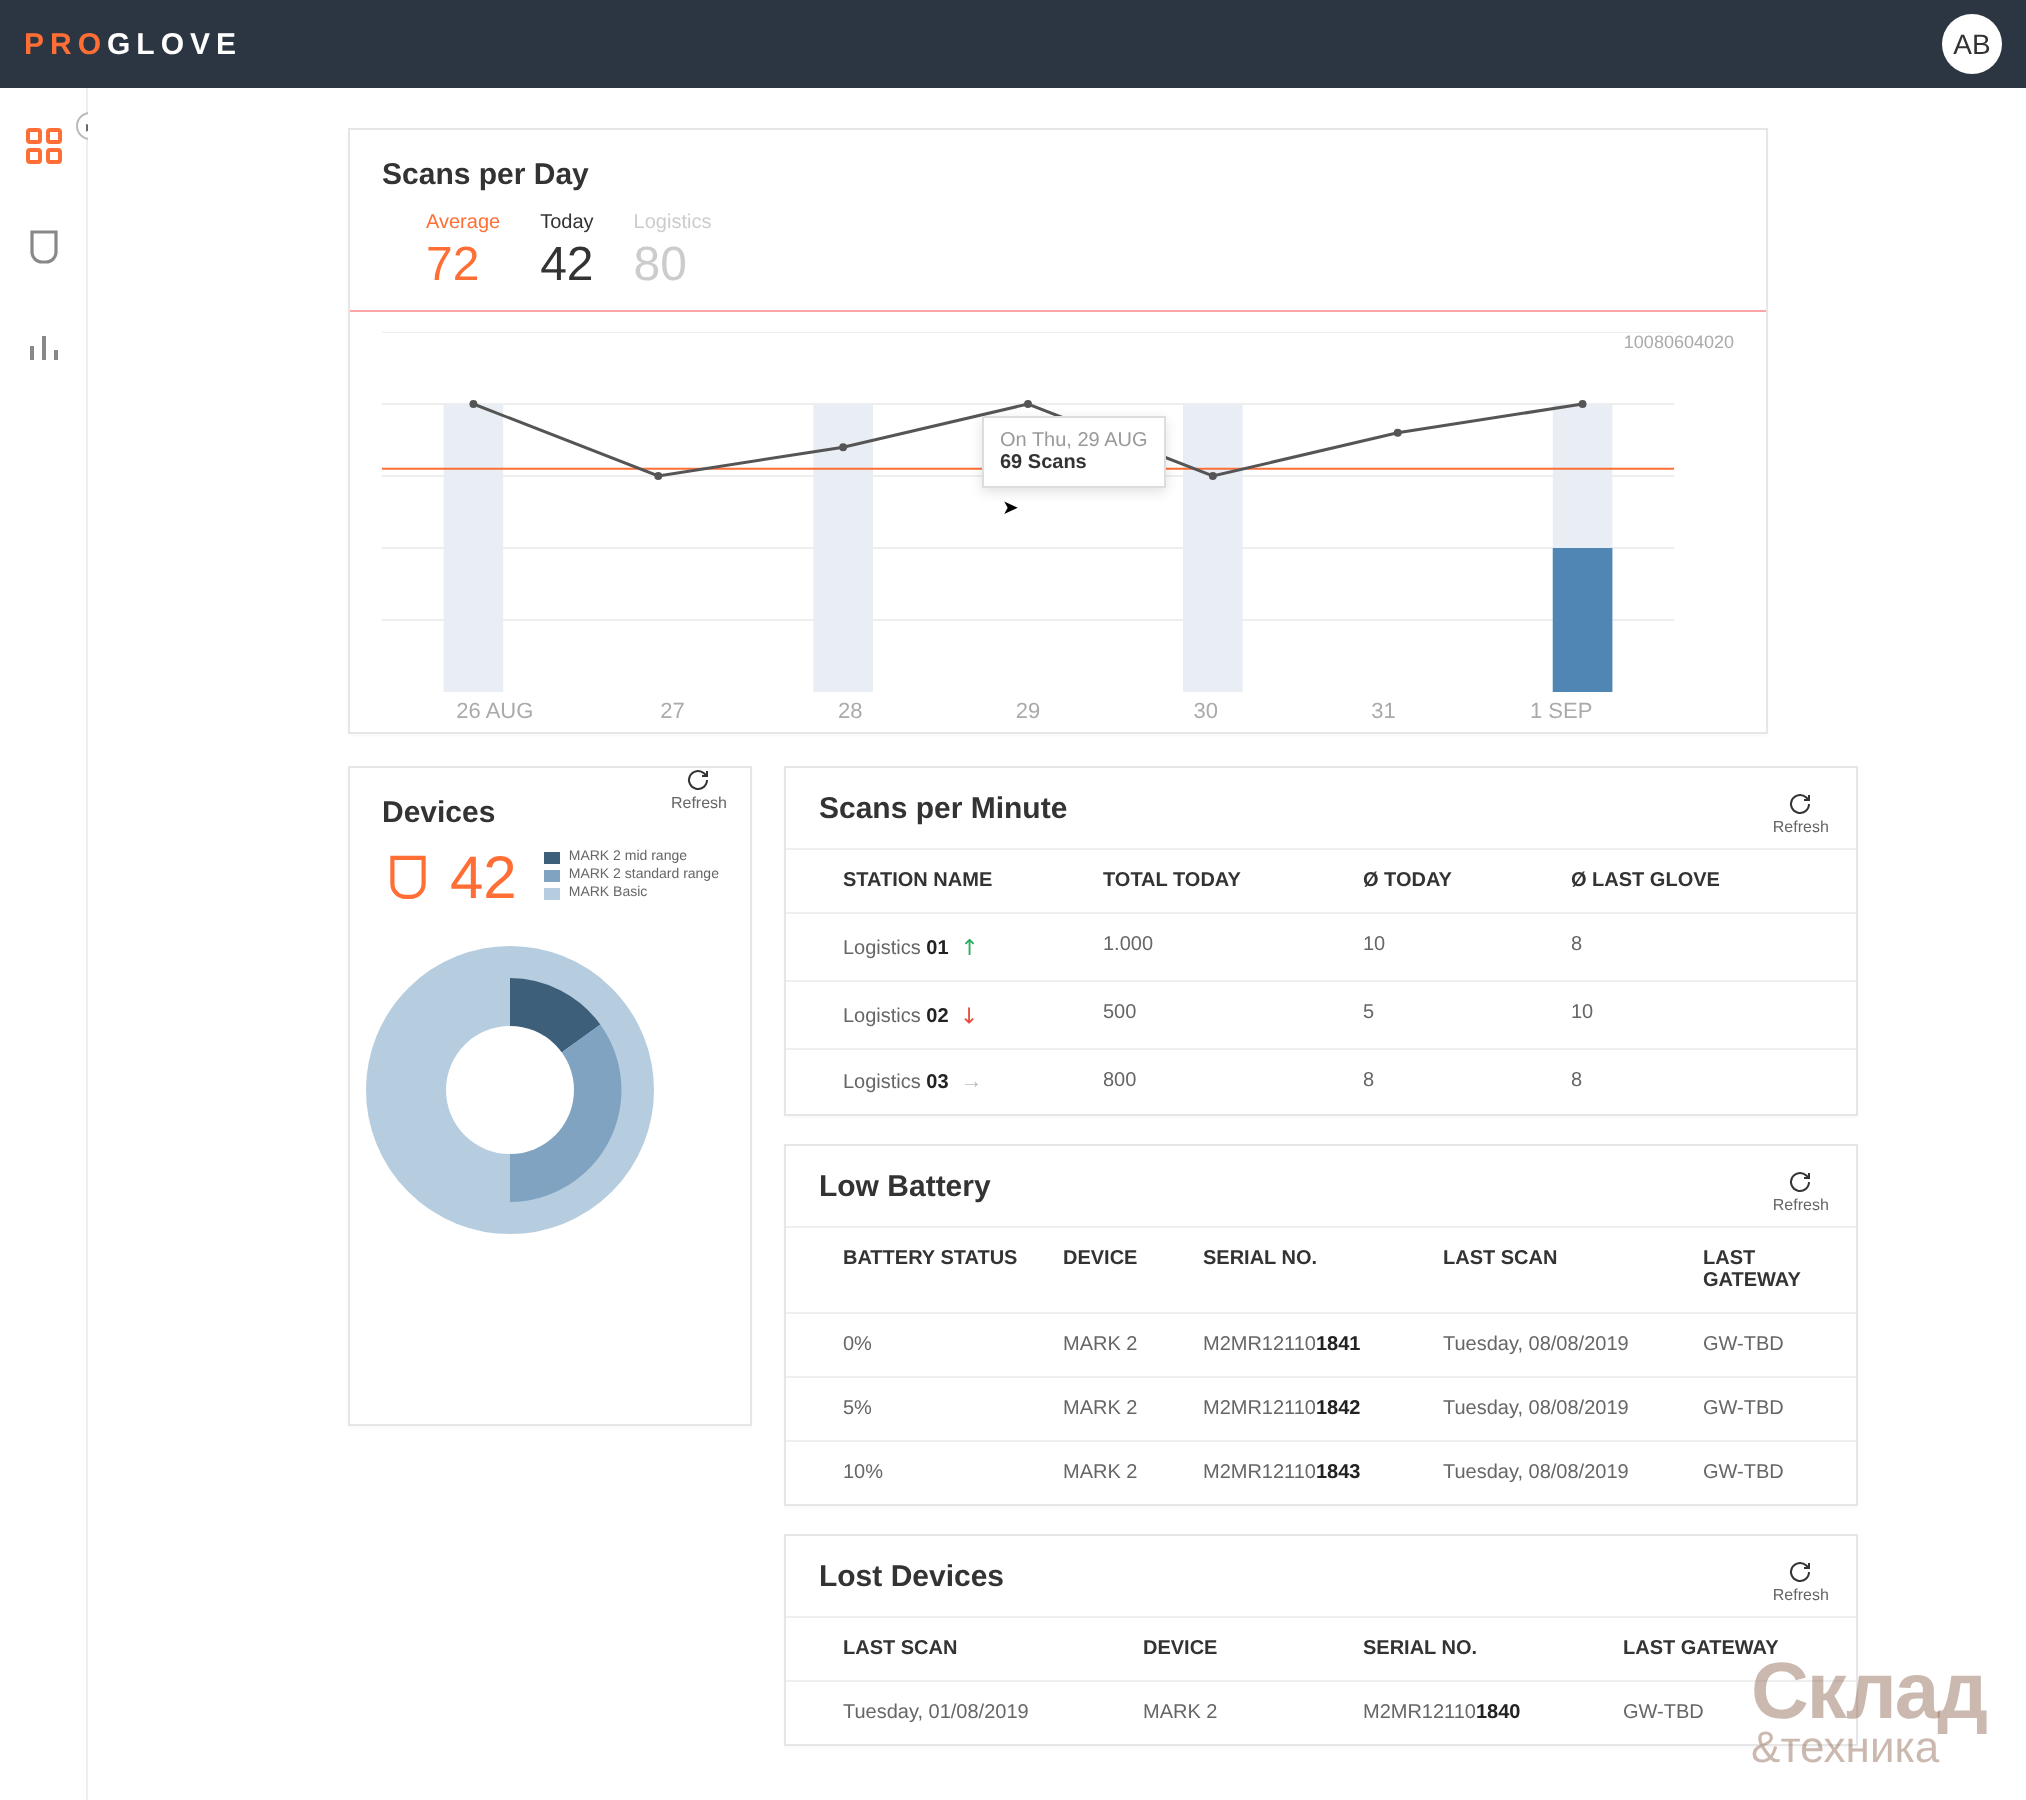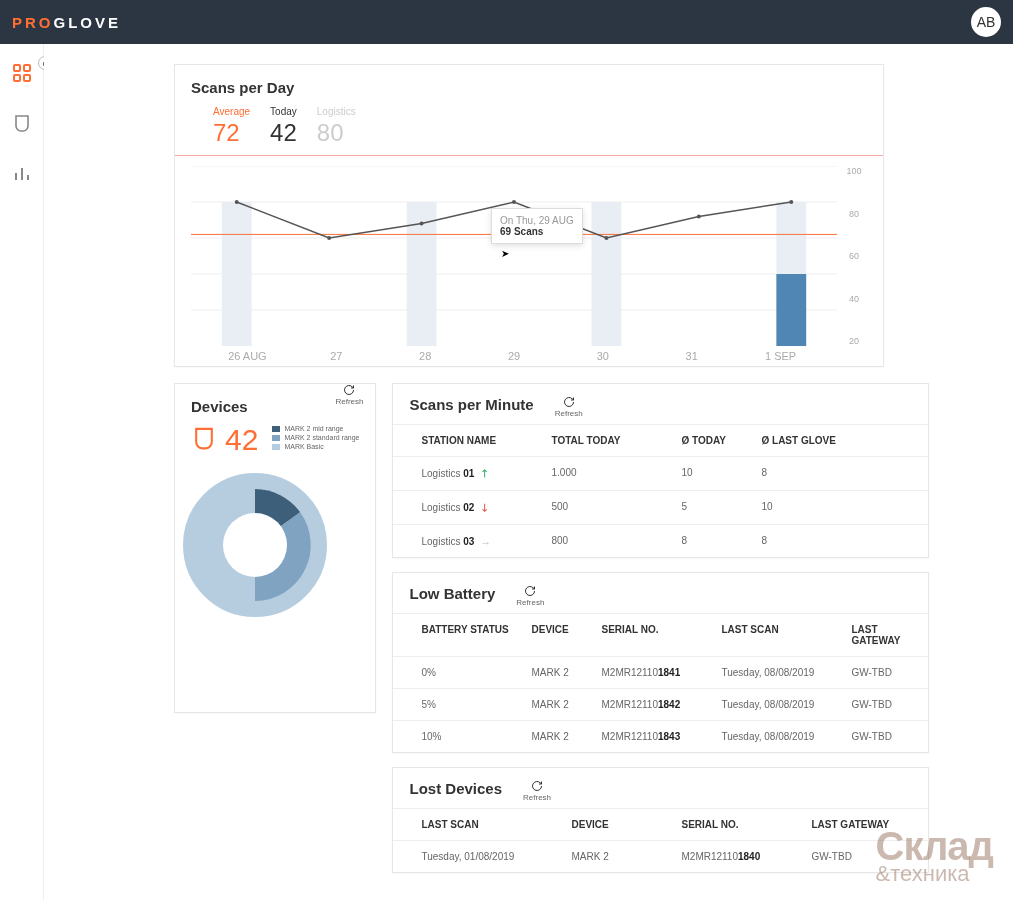--- a/index.html
+++ b/index.html
@@ -31,21 +31,21 @@
 .sd-stat .value { font-size: 24px; font-weight: 300; }
 .sd-stat.avg .label { color: #ff6e35; }
 .sd-stat.avg .value { color: #ff6e35; }
 .sd-stat.today .label { color: #333; }
 .sd-stat.today .value { color: #333; }
 .sd-stat.yesterday .label { color: #ccc; }
 .sd-stat.yesterday .value { color: #ccc; }
 
 .chart-wrap { height: 200px; position: relative; margin: 10px 16px 0; }
 .chart-area { position: absolute; left: 0; top: 0; right: 30px; bottom: 20px; }
-.chart-ylabels { position: absolute; right: 0; top: 0; bottom: 20px; width: 26px; display: flex; flex-direction: column; justify-content: space-between; }
+.chart-ylabels { position: absolute; right: 0; top: 0; bottom: 20px; width: 26px; display: flex; flex-direction: row; justify-content: flex-end; }
 .chart-ylabels span { font-size: 9px; color: #aaa; text-align: center; }
 .chart-xlabels { position: absolute; left: 0; right: 30px; bottom: 0; height: 16px; display: flex; justify-content: space-between; padding: 0 12px; }
 .chart-xlabels span { font-size: 11px; color: #aaa; flex: 1; text-align: center; }
 .chart-svg { width: 100%; height: 100%; }
 .tooltip { position: absolute; background: #fff; border: 1px solid #ddd; padding: 6px 8px; font-size: 10px; box-shadow: 0 2px 6px rgba(0,0,0,0.12); pointer-events: none; }
 .tooltip .tt-date { color: #999; }
 .tooltip .tt-val { color: #333; font-weight: 600; }
 .cursor-arrow { position: absolute; font-size: 10px; color: #000; }
 
 
@@ -64,36 +64,36 @@
 .donut { width: 160px; height: 160px; margin: 10px auto 0; }
 
 .right-col { flex: 1; display: flex; flex-direction: column; gap: 14px; }
 .table-card .card-title { padding-bottom: 12px; }
 .thead, .trow { display: flex; padding: 10px 28px; border-top: 1px solid #eee; font-size: 10px; }
 .thead { font-weight: 600; color: #333; }
 .trow { color: #666; }
 .trow .bold { color: #222; font-weight: 600; }
 .spm .c1 { width: 130px; }
 .spm .c2 { width: 130px; }
-.spm .c3 { width: 80px; }
+.spm .c3 { width: 104px; }
 .spm .c4 { flex: 1; }
 .lb .c1 { width: 110px; }
 .lb .c2 { width: 70px; }
 .lb .c3 { width: 120px; }
 .lb .c4 { width: 130px; }
 .lb .c5 { flex: 1; }
 .ld .c1 { width: 150px; }
 .ld .c2 { width: 110px; }
 .ld .c3 { width: 130px; }
 .ld .c4 { flex: 1; }
 .trend-up { color: #27ae60; font-size: 11px; margin-left: 6px; transform: rotate(-45deg); display:inline-block;}
 .trend-down { color: #e74c3c; font-size: 11px; margin-left: 6px; transform: rotate(45deg); display:inline-block;}
 .trend-flat { color: #bbb; font-size: 11px; margin-left: 6px; }
 
-.card-head-flex { display: flex; align-items: flex-start; padding: 12px 14px 6px 16px; gap: 21px; }
+.card-head-flex { display: flex; justify-content: space-between; align-items: flex-start; padding: 12px 14px 6px 16px; gap: 21px; }
 .card-head-flex .card-title { padding: 0; }
 
 
 .watermark { position: absolute; right: 20px; bottom: 16px; font-family: Georgia, serif; color: rgba(140,100,80,0.45); text-align: left; line-height: 0.9; pointer-events: none; }
 .watermark .l1 { font-size: 40px; font-weight: 700; letter-spacing: -1px; }
 .watermark .l2 { font-size: 22px; }
 </style>
 </head>
 <body>
 

